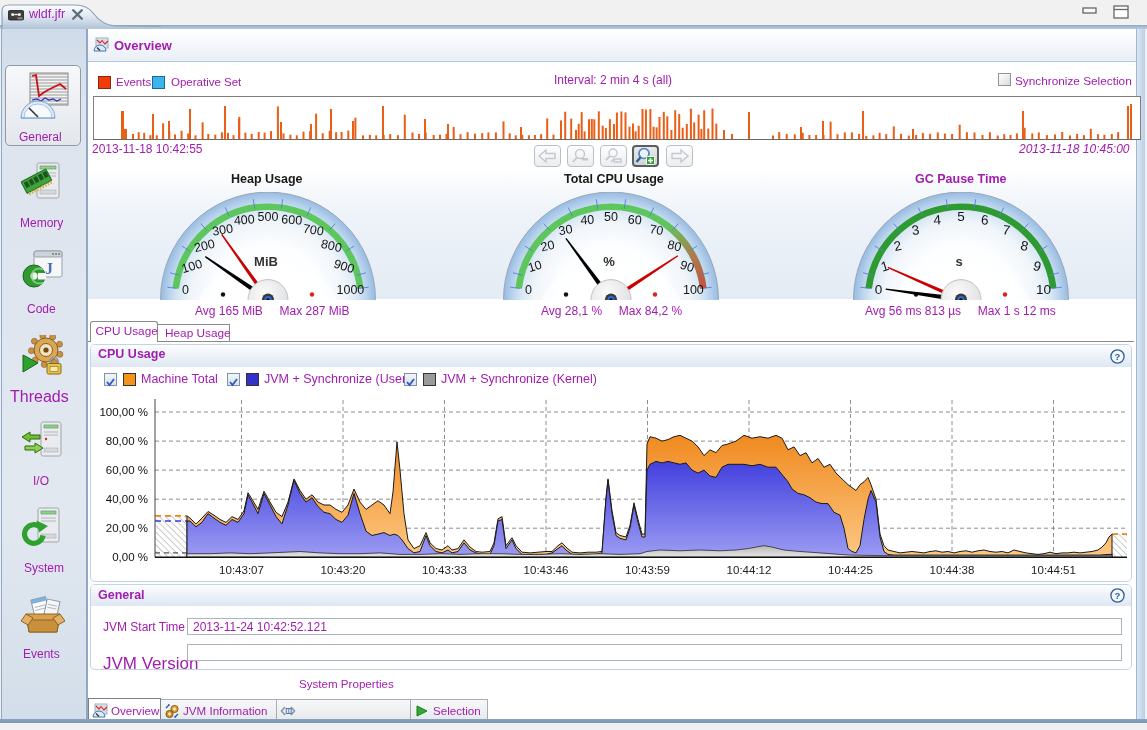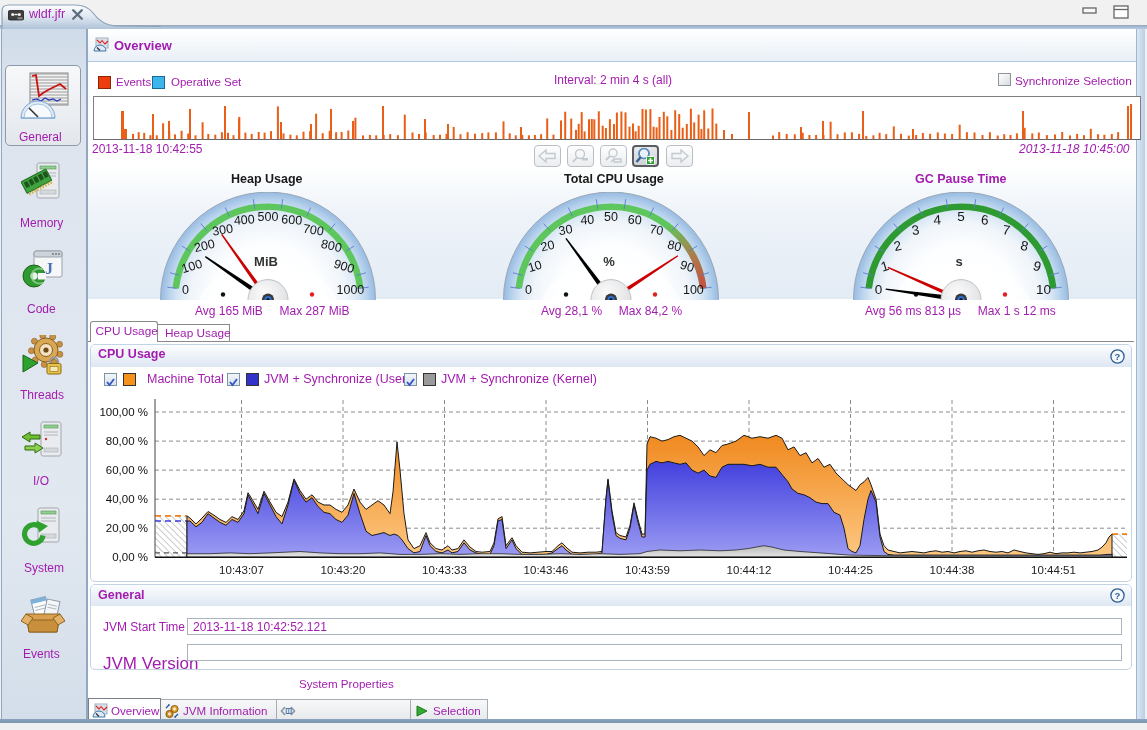--- a/index.html
+++ b/index.html
@@ -114,21 +114,21 @@
         <circle cx="31.7" cy="2.0" r="3" fill="#c89145" stroke="#8a5f20" stroke-width="0.6"></circle>
         <circle cx="38.5" cy="9.3" r="3" fill="#c89145" stroke="#8a5f20" stroke-width="0.6"></circle>
         <circle cx="25" cy="15" r="12" fill="#d8a855" stroke="#8a5f20" stroke-width="1"></circle>
         <circle cx="25" cy="15" r="6.5" fill="#f4e3c0" stroke="#8a5f20" stroke-width="1"></circle>
         <circle cx="25" cy="15" r="2.6" fill="#6b4a18"></circle>
         <polygon points="2,20 17,28 2,37" fill="#2fa12f" stroke="#176617" stroke-width="1"></polygon>
         <path d="M29,29 v-2.5 a4,4 0 0 1 8,0 v2.5" fill="none" stroke="#999" stroke-width="2.2"></path>
         <rect x="26" y="28.5" width="14" height="10.5" rx="1.5" fill="#e8c34a" stroke="#8a6a10" stroke-width="1"></rect>
         <rect x="29" y="31.5" width="8" height="5" fill="#f7e9b0" stroke="#8a6a10" stroke-width="0.6"></rect>
       </svg></div>
-<div class="txt" style="left:20px;top:388px;font-size:12px;">Threads</div>
+<div class="txt" style="left:10px;top:388px;font-size:16px;">Threads</div>
 <div class="abs" style="left:21px;top:421px"><svg width="44" height="42" viewBox="0 0 44 42" style="">
         <rect x="20" y="1" width="20" height="34" rx="2" fill="#e9ebee" stroke="#8d939b" stroke-width="1"></rect>
         <rect x="20" y="1" width="20" height="34" rx="2" fill="none" stroke="#ffffff" stroke-width="0.6" opacity="0.5"></rect>
         <rect x="23" y="4" width="14" height="3" fill="#8fd08f" stroke="#5a8f5a" stroke-width="0.6"></rect>
         <line x1="23" y1="11" x2="37" y2="11" stroke="#b0b5bb" stroke-width="1"></line>
         <line x1="23" y1="14" x2="37" y2="14" stroke="#b0b5bb" stroke-width="1"></line>
         <circle cx="25" cy="18" r="1.2" fill="#cc3333"></circle>
         <rect x="23" y="27" width="14" height="4" fill="#d5d9de" stroke="#a0a6ad" stroke-width="0.5"></rect>
         <g transform="translate(1,11) scale(1.0)">
           <polygon points="0,5 8,0 8,3 18,3 18,7 8,7 8,10" fill="#6fbf2f" stroke="#2f6b10" stroke-width="1"></polygon>
@@ -589,21 +589,21 @@
 <div class="abs" style="left:91px;top:345px;width:1040px;height:22px;background:linear-gradient(#fcfdfe,#dde7f3);border-radius:4px 4px 0 0"></div>
 <div class="txt" style="left:98px;top:347px;font-size:12.5px;font-weight:bold">CPU Usage</div>
 <div class="abs" style="left:1110px;top:349px"><svg width="15" height="15" viewBox="0 0 15 15">
         <circle cx="7.5" cy="7.5" r="6.6" fill="#f4f8fc" stroke="#2d5e93" stroke-width="1.3"></circle>
 <text x="7.5" y="11" font-size="9.5" font-weight="bold" fill="#2d5e93" text-anchor="middle">?</text>
       </svg></div>
 <div class="abs" style="left:104px;top:373px;width:13px;height:13px;background:linear-gradient(#f2f6f9,#d8e2ea);border:1px solid #7d93a8"><svg width="11" height="11" viewBox="0 0 11 11" style="margin:0 0 0 0">
         <path d="M2,5 L4.5,8 L9,2" fill="none" stroke="#3556c8" stroke-width="1.8"></path>
       </svg></div>
 <div class="abs" style="left:123px;top:373px;width:13px;height:13px;background:#f5921e;border:1px solid #333"></div>
-<div class="txt" style="left:147px;top:372px;font-size:12.5px;">Machine Total</div>
+<div class="txt" style="left:141px;top:372px;font-size:12.5px;">Machine Total</div>
 <div class="abs" style="left:227px;top:373px;width:13px;height:13px;background:linear-gradient(#f2f6f9,#d8e2ea);border:1px solid #7d93a8"><svg width="11" height="11" viewBox="0 0 11 11" style="margin:0 0 0 0">
         <path d="M2,5 L4.5,8 L9,2" fill="none" stroke="#3556c8" stroke-width="1.8"></path>
       </svg></div>
 <div class="abs" style="left:246px;top:373px;width:13px;height:13px;background:#3333cc;border:1px solid #333"></div>
 <div class="txt" style="left:264px;top:372px;font-size:12.5px;">JVM + Synchronize (User)</div>
 <div class="abs" style="left:404px;top:373px;width:13px;height:13px;background:linear-gradient(#f2f6f9,#d8e2ea);border:1px solid #7d93a8"><svg width="11" height="11" viewBox="0 0 11 11" style="margin:0 0 0 0">
         <path d="M2,5 L4.5,8 L9,2" fill="none" stroke="#3556c8" stroke-width="1.8"></path>
       </svg></div>
 <div class="abs" style="left:423px;top:373px;width:13px;height:13px;background:#9a9a9a;border:1px solid #333"></div>
 <div class="txt" style="left:441px;top:372px;font-size:12.5px;">JVM + Synchronize (Kernel)</div>
@@ -674,21 +674,21 @@
 <div class="abs" style="left:90px;top:584px;width:1042px;height:86px;border:1px solid #c3d4e6;border-radius:5px;background:#ffffff"></div>
 <div class="abs" style="left:91px;top:585px;width:1040px;height:21px;background:linear-gradient(#fcfdfe,#dde7f3);border-radius:4px 4px 0 0"></div>
 <div class="txt" style="left:98px;top:588px;font-size:12.5px;font-weight:bold">General</div>
 <div class="abs" style="left:1110px;top:588px"><svg width="15" height="15" viewBox="0 0 15 15">
         <circle cx="7.5" cy="7.5" r="6.6" fill="#f4f8fc" stroke="#2d5e93" stroke-width="1.3"></circle>
 <text x="7.5" y="11" font-size="9.5" font-weight="bold" fill="#2d5e93" text-anchor="middle">?</text>
       </svg></div>
 <div class="txt" style="left:103px;top:620px;font-size:12px;">JVM Start Time</div>
 <div class="txt" style="left:103px;top:654px;font-size:17px;">JVM Version</div>
 <div class="abs" style="left:187px;top:618px;width:935px;height:17px;background:#ffffff;border:1px solid #a9b4bf"></div>
-<div class="txt" style="left:193px;top:620px;font-size:12px;">2013-11-18 10:42:52.121</div>
+<div class="txt" style="left:193px;top:620px;font-size:12px;">2013-11-24 10:42:52.121</div>
 <div class="abs" style="left:187px;top:644px;width:935px;height:17px;background:#ffffff;border:1px solid #a9b4bf"></div>
 <div class="abs" style="left:88px;top:698px;width:73px;height:20.5px;background:#ffffff;border:1px solid #7a8087;border-bottom:none;z-index:3"></div>
 <div class="abs" style="left:92px;top:702.5px;z-index:4"><svg width="16" height="16" viewBox="0 0 16 16" style="">
         <rect x="3" y="1" width="12" height="10" fill="#eef4fb" stroke="#8899aa" stroke-width="0.8"></rect>
         <line x1="3" y1="3" x2="15" y2="3" stroke="#aab8c6" stroke-width="0.7"></line>
         <line x1="3" y1="5" x2="15" y2="5" stroke="#aab8c6" stroke-width="0.7"></line>
         <line x1="3" y1="7" x2="15" y2="7" stroke="#aab8c6" stroke-width="0.7"></line>
         <line x1="3" y1="9" x2="15" y2="9" stroke="#aab8c6" stroke-width="0.7"></line>
         <path d="M4,3 L7,6 L9,3.5 L12,7 L15,4" fill="none" stroke="#dd2222" stroke-width="1.1"></path>
         <path d="M1,14 A6,6 0 0 1 13,14 Z" fill="#dceafa" stroke="#4477aa" stroke-width="1"></path>

